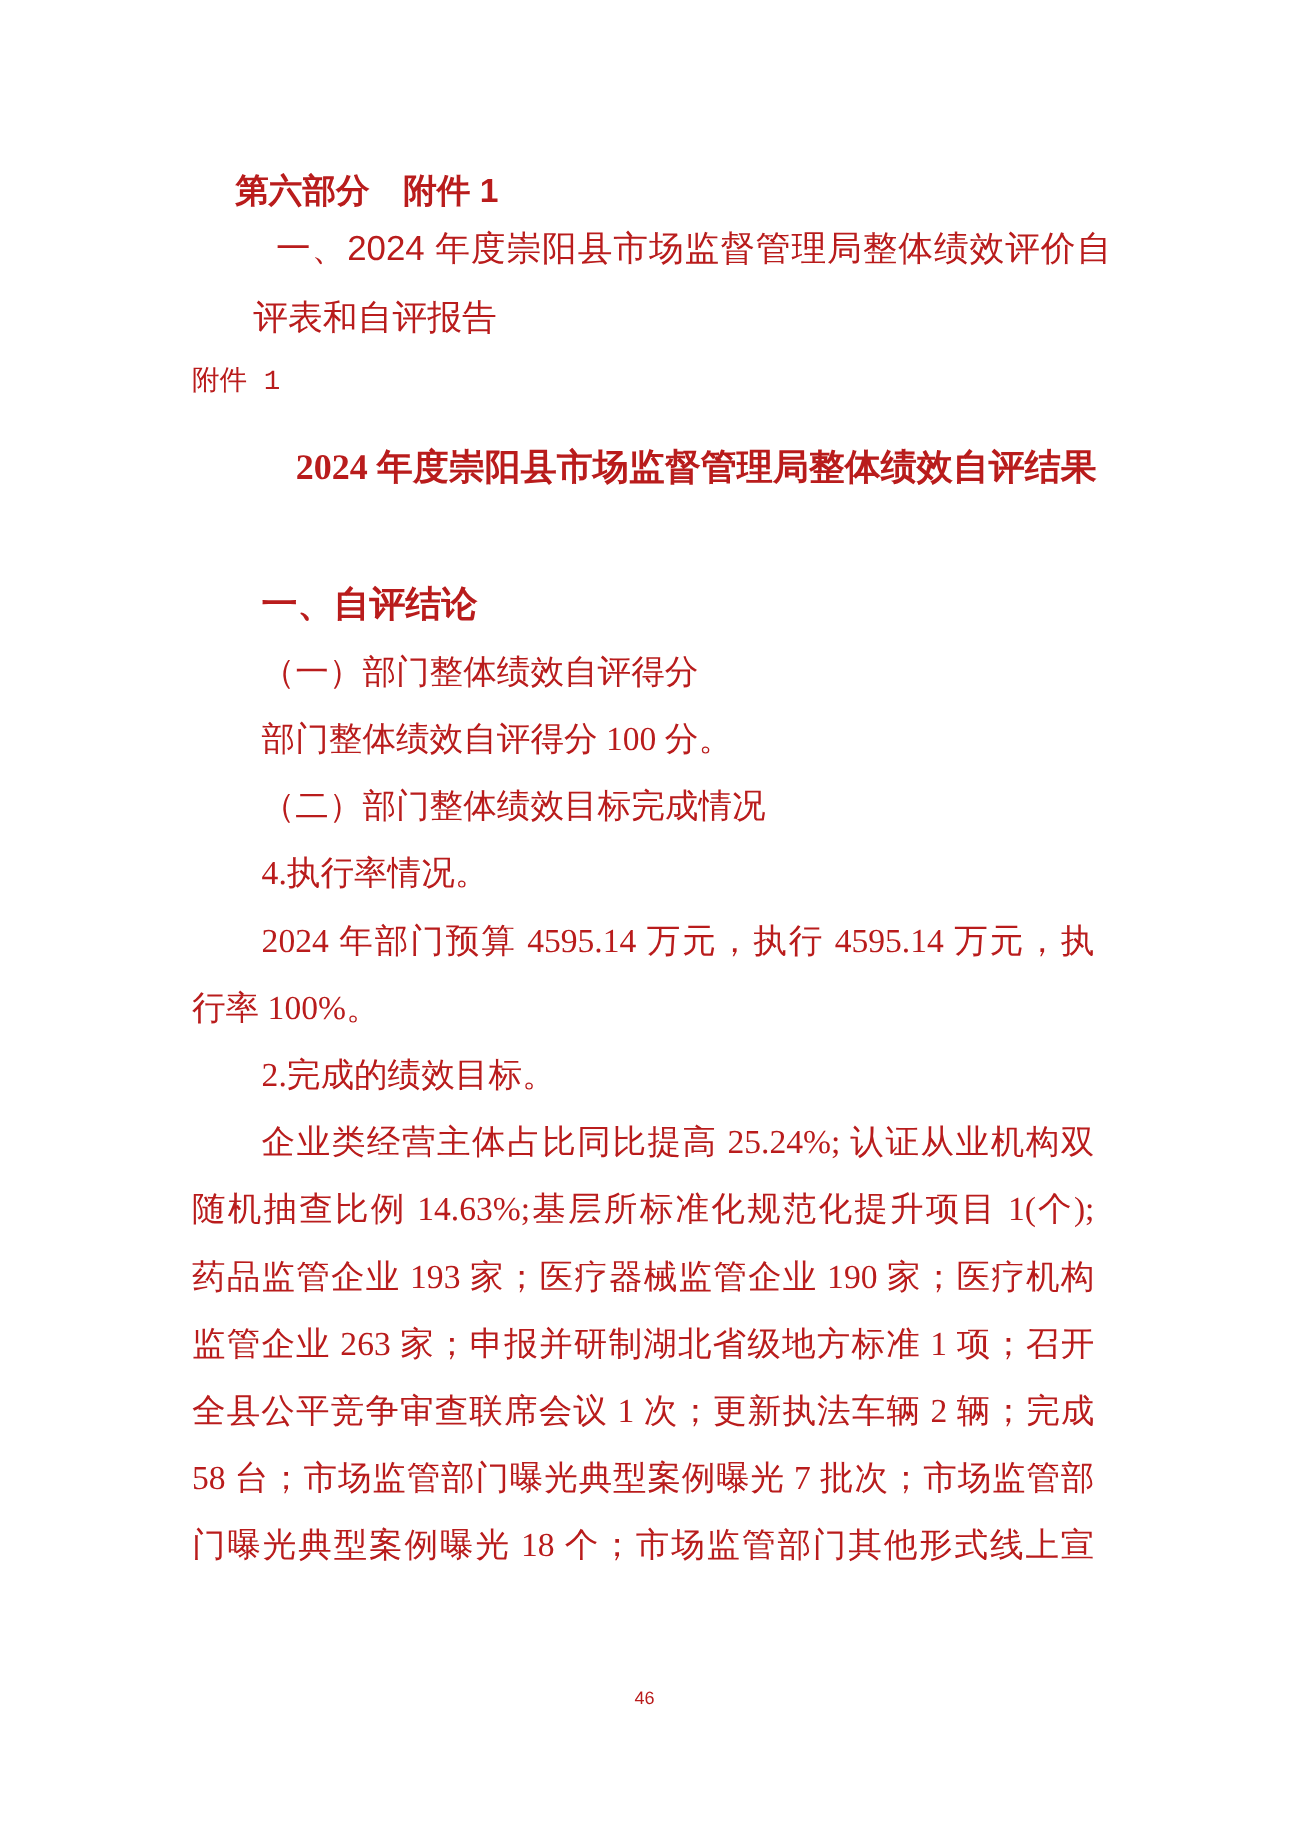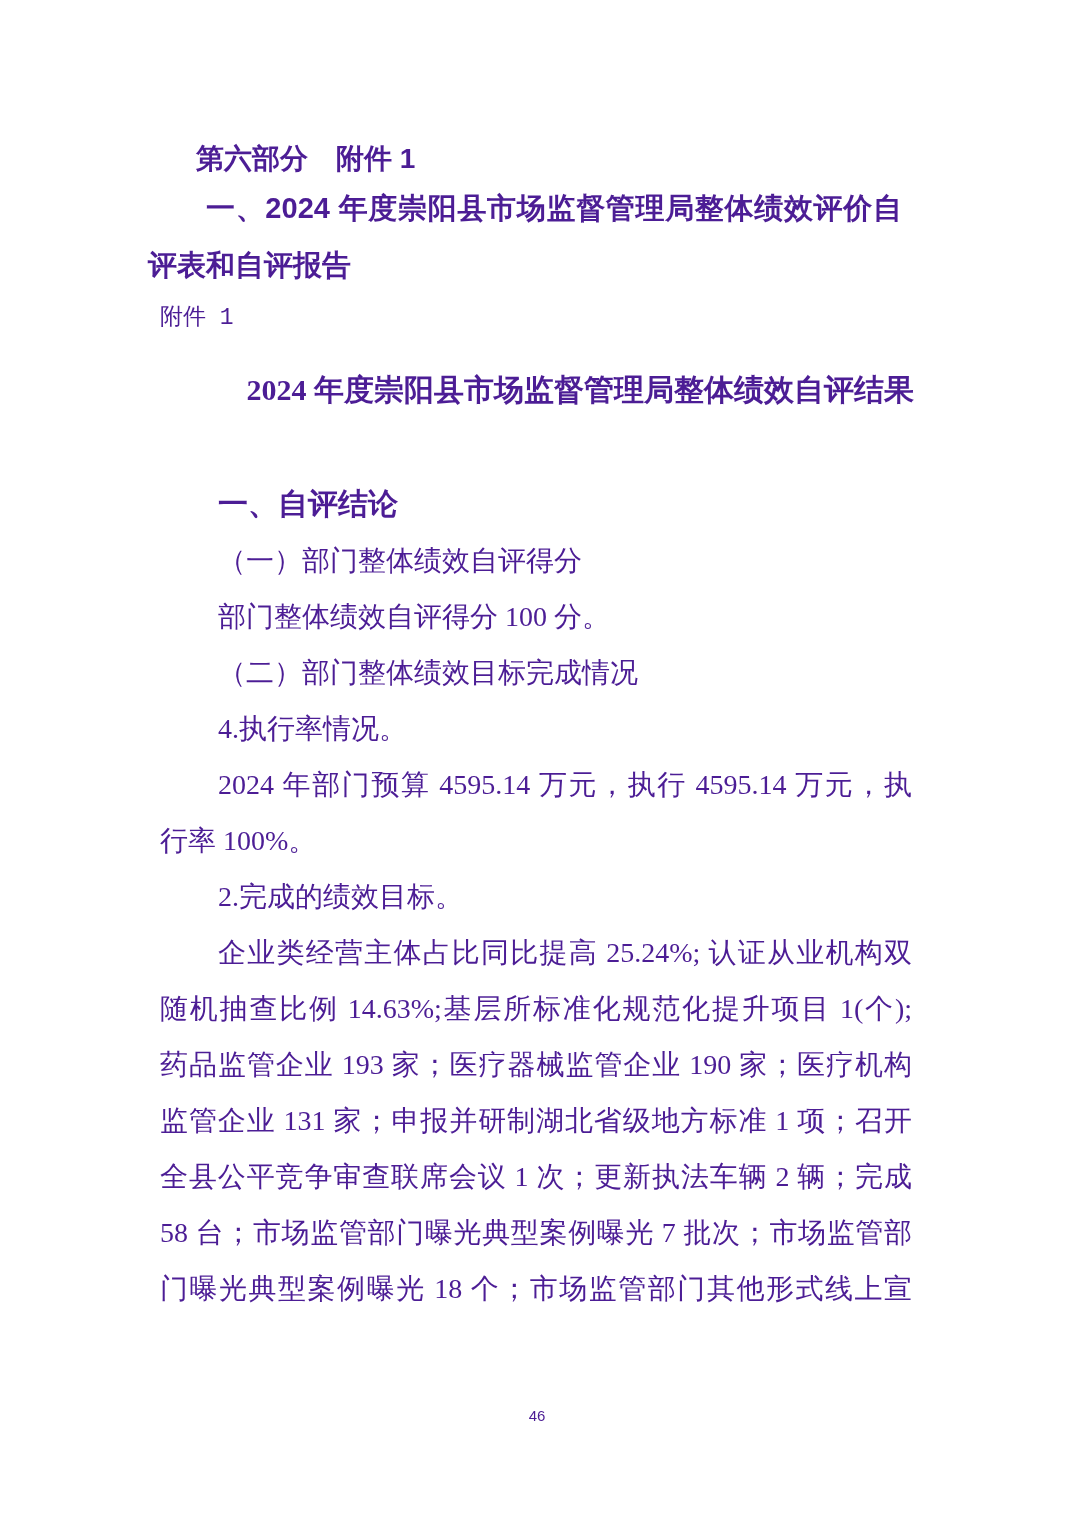--- a/index.html
+++ b/index.html
@@ -2,41 +2,41 @@
 <html><head>
 <meta charset="utf-8">
 <style>
   html, body { margin: 0; padding: 0; background: #e8e8e8; }
   .page {
     position: relative;
     width: 1074px;
     height: 1520px;
     margin: 0 auto;
     background: #ffffff;
-    color: #4c1d95;
+    color: #b91c1c;
     overflow: hidden;
     font-family: "Liberation Serif", serif;
   }
   .line { position: absolute; white-space: nowrap; }
 
   .sec-heading {
     top: 134px; left: 196px;
     font-family: "Liberation Sans", sans-serif;
     font-weight: bold;
     font-size: 28px; line-height: 50px;
   }
   .sub-line {
-    left: 148px; width: 754px;
+    left: 172px; width: 754px;
     font-family: "Liberation Sans", sans-serif;
-    font-weight: bold;
+    font-weight: normal;
     font-size: 29px; line-height: 54px;
     white-space: normal;
   }
   .sub-line1 { top: 181px; text-indent: 58px; text-align: justify; text-align-last: justify; }
-  .sub-line2 { top: 238px; }
+  .sub-line2 { top: 238px; margin-left: 39px; }
   .att-label {
     top: 298px; left: 160px;
     font-family: Liberation Mono, monospace;
     font-size: 23px; line-height: 40px;
   }
   .report-title {
     top: 363px; left: 160px; width: 754px;
     font-family: "Liberation Serif", serif;
     font-weight: bold;
     font-size: 30px; line-height: 54px;
@@ -88,21 +88,21 @@
     <div class="bl ind">（一）部门整体绩效自评得分</div>
     <div class="bl ind">部门整体绩效自评得分 100 分。</div>
     <div class="bl ind">（二）部门整体绩效目标完成情况</div>
     <div class="bl ind">4.执行率情况。</div>
     <div class="bl ind jl">2024 年部门预算 4595.14 万元，执行 4595.14 万元，执</div>
     <div class="bl">行率 100%。</div>
     <div class="bl ind">2.完成的绩效目标。</div>
     <div class="bl ind jl">企业类经营主体占比同比提高 25.24%; 认证从业机构双</div>
     <div class="bl jl">随机抽查比例 14.63%;基层所标准化规范化提升项目 1(个);</div>
     <div class="bl jl">药品监管企业 193 家；医疗器械监管企业 190 家；医疗机构</div>
-    <div class="bl jl">监管企业 131 家；申报并研制湖北省级地方标准 1 项；召开</div>
+    <div class="bl jl">监管企业 263 家；申报并研制湖北省级地方标准 1 项；召开</div>
     <div class="bl jl">全县公平竞争审查联席会议 1 次；更新执法车辆 2 辆；完成</div>
     <div class="bl jl">58 台；市场监管部门曝光典型案例曝光 7 批次；市场监管部</div>
     <div class="bl jl">门曝光典型案例曝光 18 个；市场监管部门其他形式线上宣</div>
   </div>
 
   <div class="page-number">46</div>
 
 </div>
 
 </body></html>

